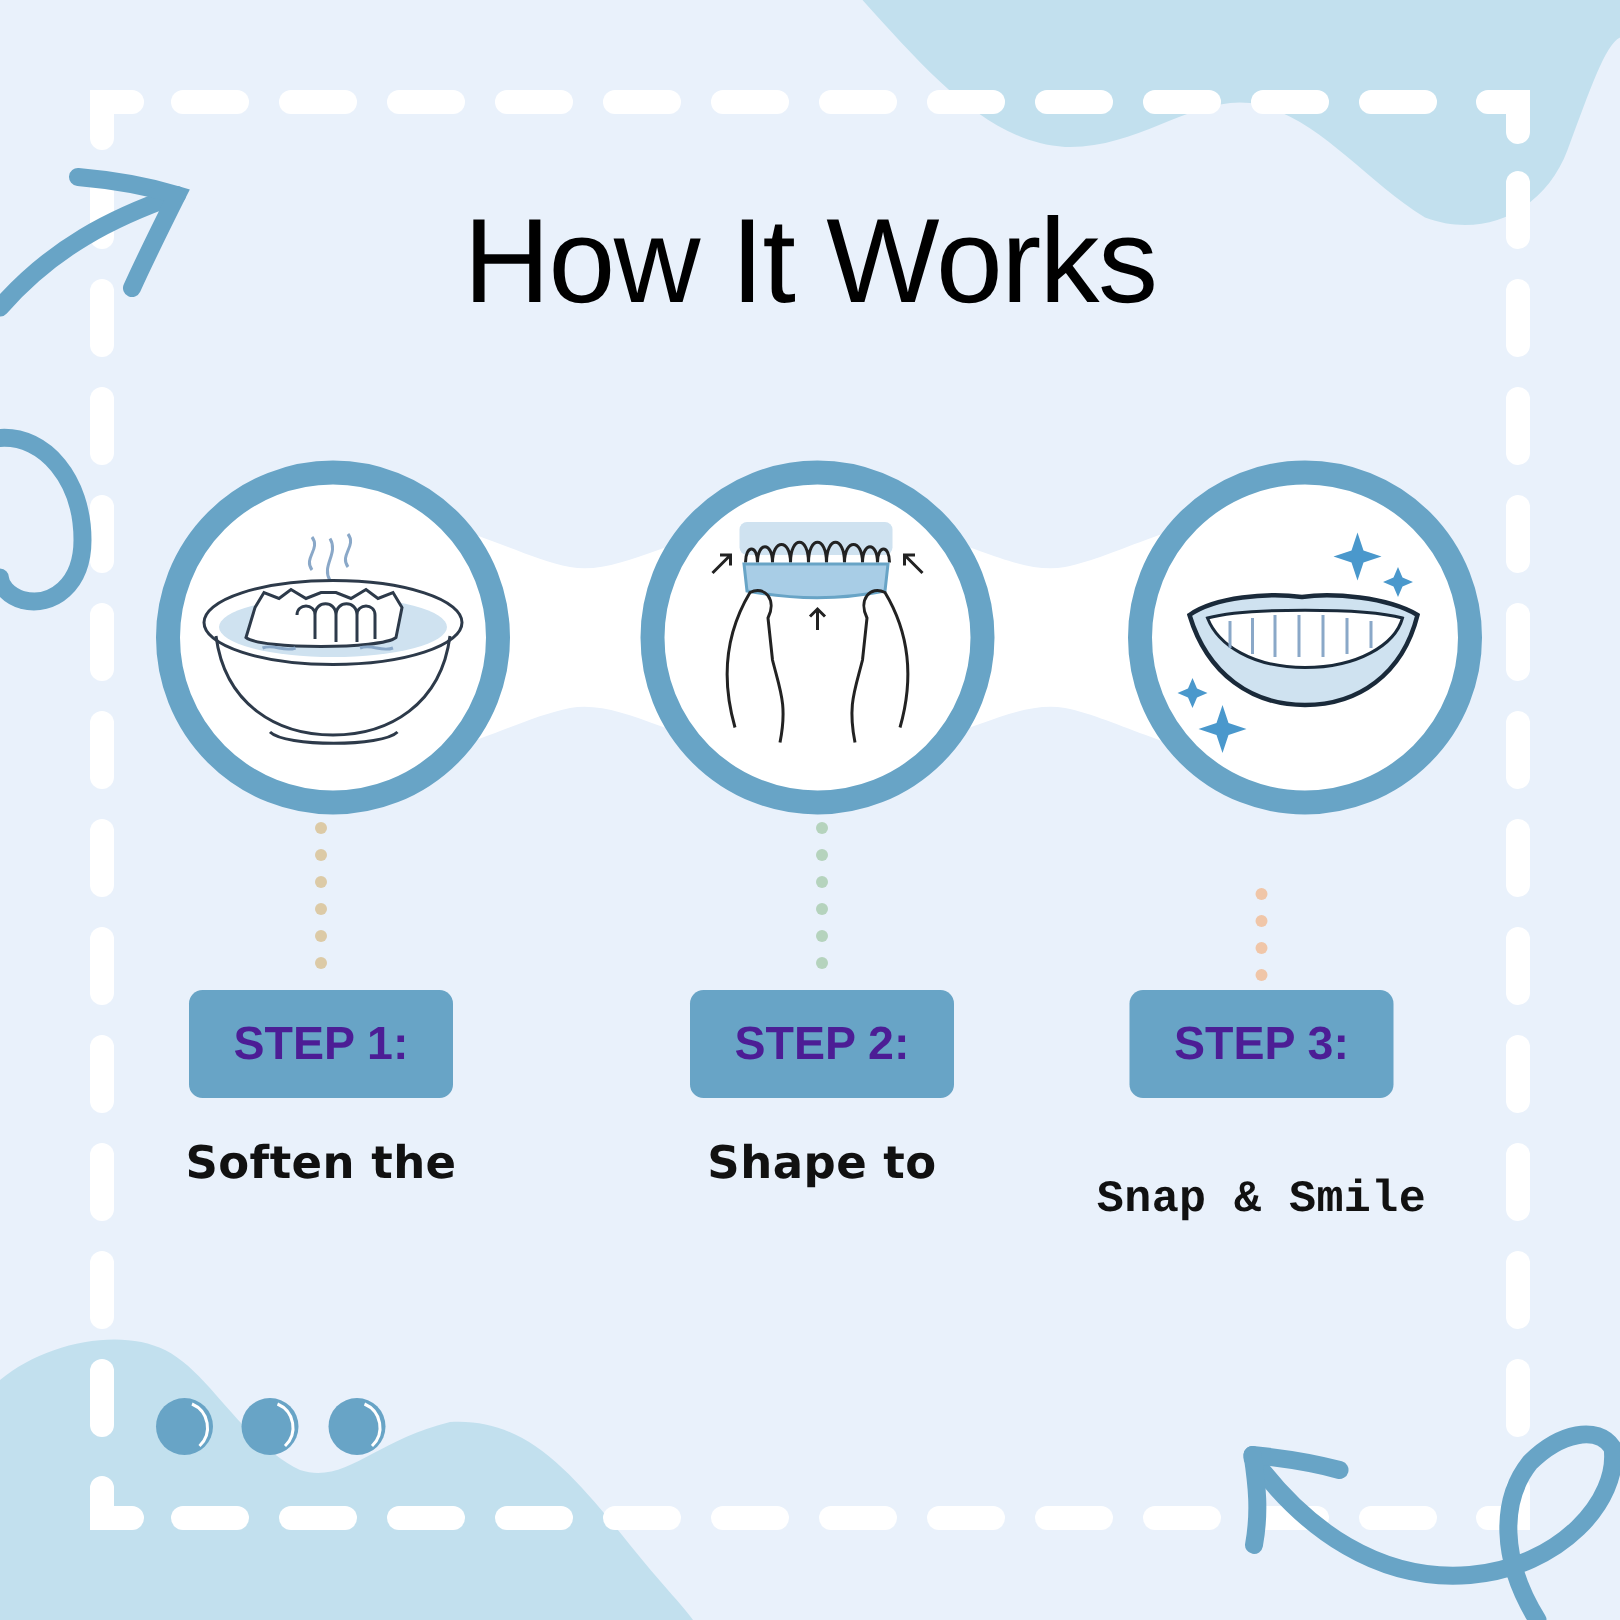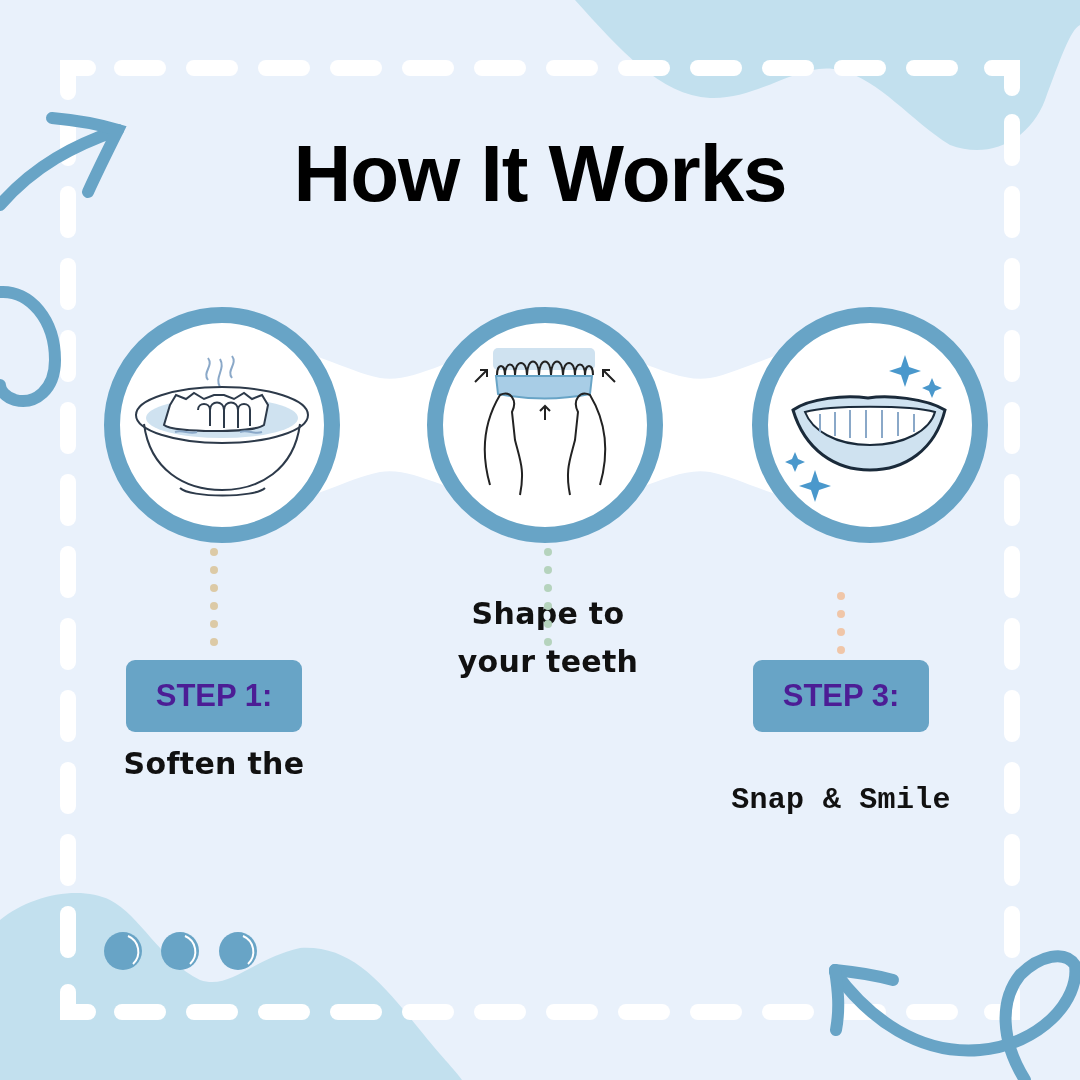--- a/index.html
+++ b/index.html
@@ -1,18 +1,18 @@
 <!DOCTYPE html>
 <html><head>
 <meta charset="utf-8">
 <style>
   html, body { margin:0; padding:0; }
   body { width:1080px; height:1080px; overflow:hidden; background:#e9f1fb; position:relative; font-family:"Liberation Sans", sans-serif; }
   .layer { position:absolute; left:0; top:0; width:1080px; height:1080px; }
-  .title { position:absolute; left:0; width:1080px; top:128px; text-align:center; font-size:80px; font-weight:bold; color:#000; letter-spacing:-1px; font-family:"Liberation Sans", sans-serif; }
+  .title { position:absolute; left:0; width:1080px; top:128px; text-align:center; font-size:80px; font-weight:normal; color:#000; letter-spacing:-1px; font-family:"Liberation Sans", sans-serif; }
   .step-col { position:absolute; width:320px; text-align:center; }
   .badge { display:inline-block; background:#68a4c6; color:#4c1d95; font-weight:bold; font-size:31px; border-radius:9px; padding:0; height:72px; line-height:72px; width:176px; font-family:"Liberation Sans", sans-serif; }
   .desc { font-weight:bold; font-size:30px; color:#111; line-height:48px; font-family:"DejaVu Sans", sans-serif; letter-spacing:0.3px; }
   .dots { position:absolute; left:50%; transform:translateX(-50%); display:flex; flex-direction:column; gap:10px; }
   .dots span { width:8px; height:8px; border-radius:50%; display:block; }
 </style>
 </head>
 <body>
 
 <svg class="layer" viewBox="0 0 1080 1080">
@@ -152,37 +152,39 @@
     <span style="background:#dccaa6"></span>
       <span style="background:#dccaa6"></span>
       <span style="background:#dccaa6"></span>
       <span style="background:#dccaa6"></span>
       <span style="background:#dccaa6"></span>
       <span style="background:#dccaa6"></span>
   </div>
   <div style="margin-top:112px;">
     <span class="badge">STEP 1:</span>
   </div>
-  <div class="desc" style="margin-top:8px;">
+  <div class="desc" style="margin-top:20px;">
     <div>Soften the</div>
   </div>
 </div>
 
 <div class="step-col" style="left:388px; top:548px;">
   <div class="dots" style="top:0;">
     <span style="background:#b5d3bd"></span>
       <span style="background:#b5d3bd"></span>
       <span style="background:#b5d3bd"></span>
       <span style="background:#b5d3bd"></span>
       <span style="background:#b5d3bd"></span>
       <span style="background:#b5d3bd"></span>
   </div>
-  <div class="desc" style="margin-top:42px;">
+  <div style="margin-top:112px;">
+    <span class="badge">STEP 2:</span>
+  </div>
+  <div class="desc" style="margin-top:20px;">
     <div>Shape to</div>
-    <div>your teeth</div>
   </div>
 </div>
 
 <div class="step-col" style="left:681px; top:592px;">
   <div class="dots" style="top:0;">
     <span style="background:#f0c6a8"></span>
       <span style="background:#f0c6a8"></span>
       <span style="background:#f0c6a8"></span>
       <span style="background:#f0c6a8"></span>
   </div>

